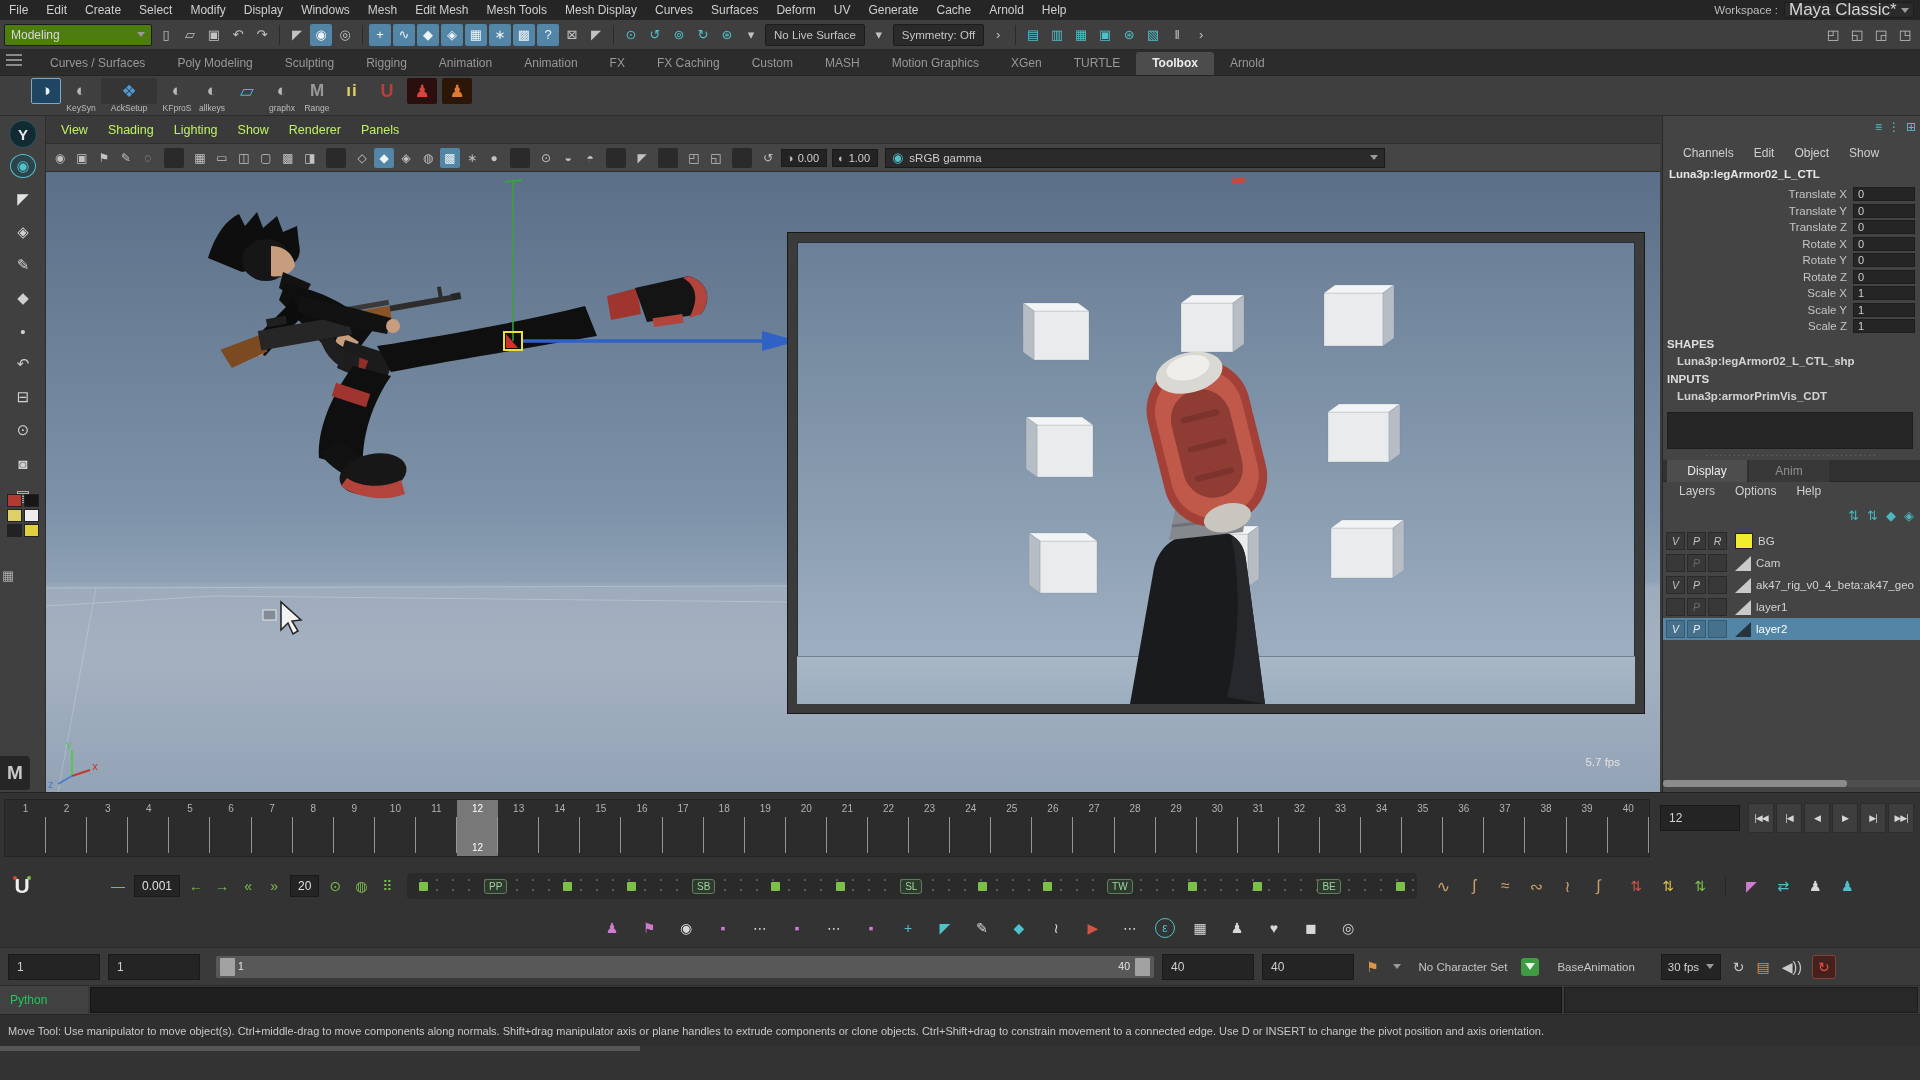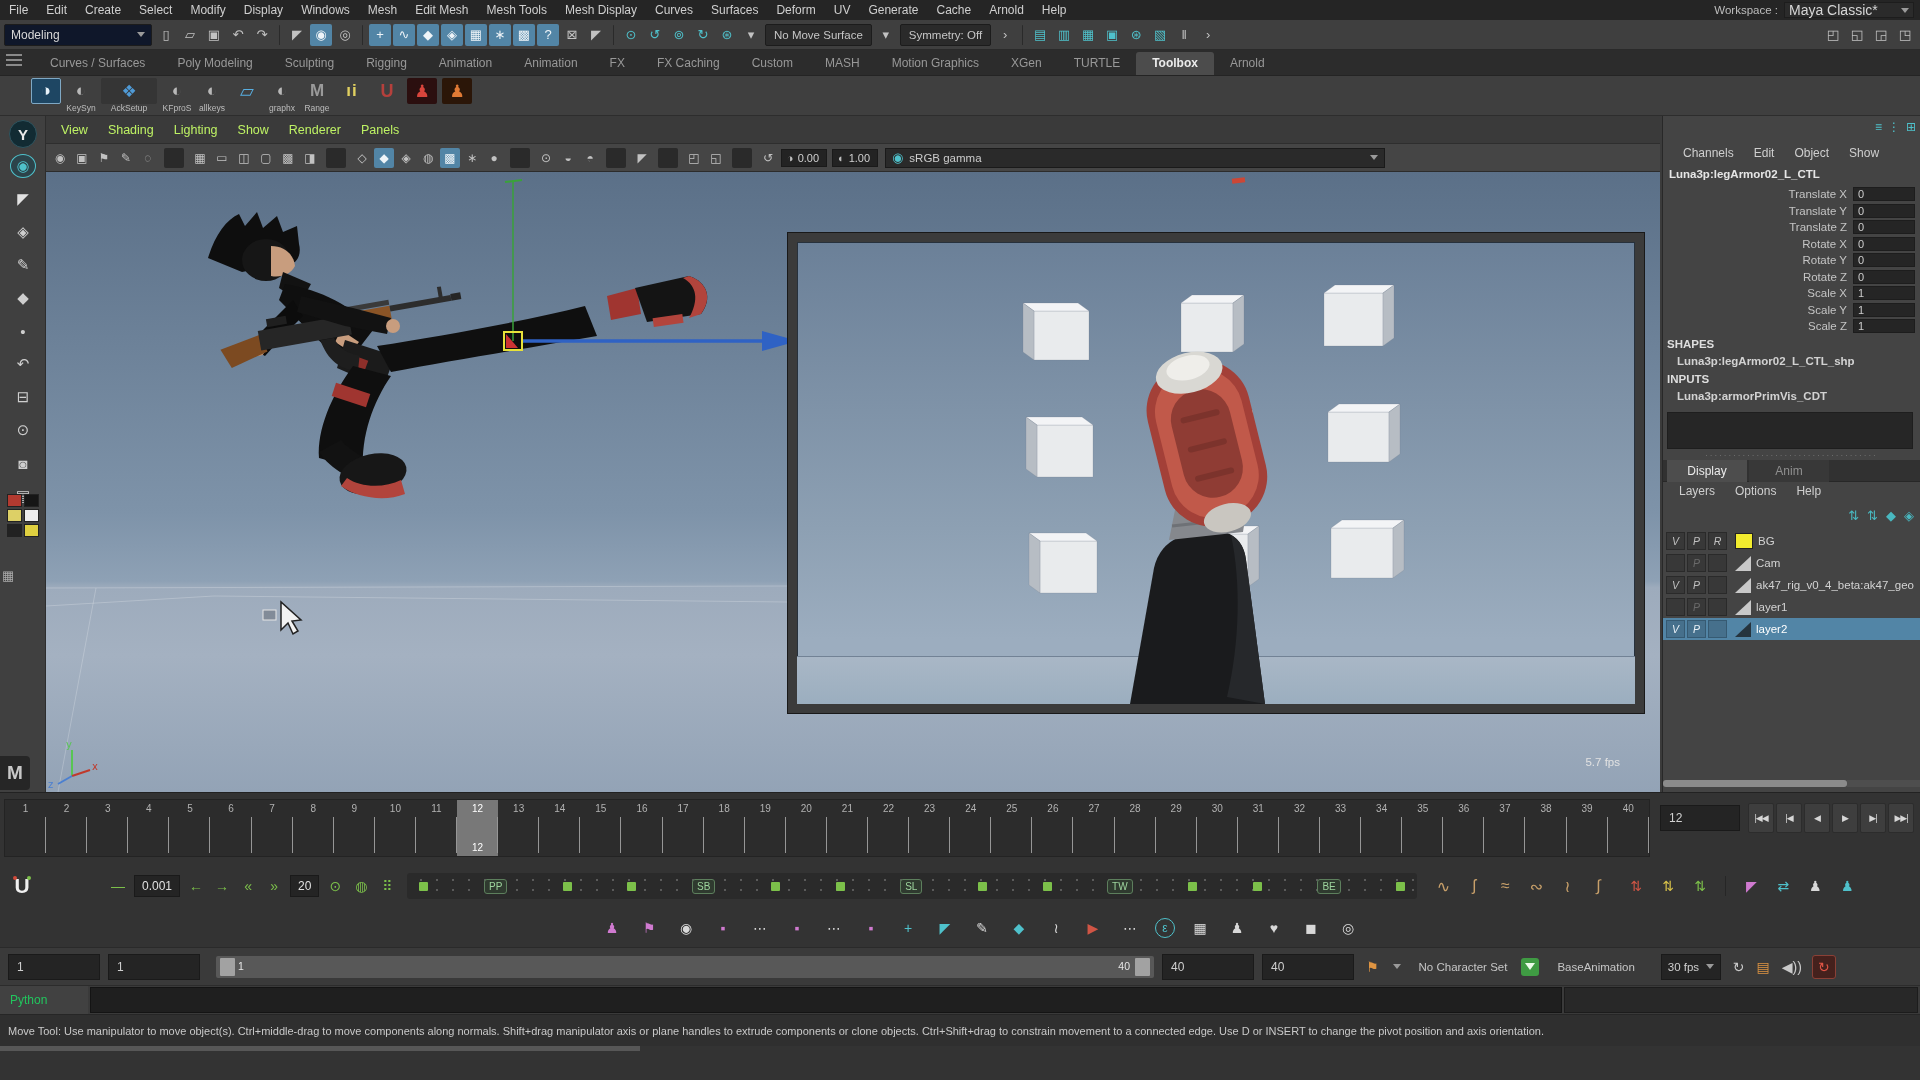--- a/index.html
+++ b/index.html
@@ -9,28 +9,28 @@
   #app{position:relative;width:1920px;height:1080px;background:#3b3b3b;}
 
   
   #menubar{position:absolute;left:0;top:0;width:1920px;height:20px;background:#252525;
     display:flex;align-items:center;font-size:12px;color:#cfcfcf;}
   #menubar .menu-items{display:flex;gap:0;}
   .menu-item{padding:2px 9px;cursor:default;}
   #workspace{position:absolute;right:6px;top:0;height:20px;display:flex;align-items:center;gap:6px;}
   #workspace .ws-label{color:#bdbdbd;font-size:11.5px;}
   #workspace .ws-select{background:#2b2b2b;border:1px solid #1d1d1d;height:16px;min-width:130px;
-    display:flex;align-items:center;justify-content:space-between;padding:0 4px;font-size:14px;color:#d6d6d6;}
+    display:flex;align-items:center;justify-content:space-between;padding:0 4px;font-size:17px;color:#d6d6d6;}
   .sel-arrow{width:0;height:0;border-left:4px solid transparent;border-right:4px solid transparent;
     border-top:5px solid #9a9a9a;display:inline-block;}
 
   
   #statusline{position:absolute;left:0;top:20px;width:1920px;height:30px;background:#3f3f3f;
     border-bottom:1px solid #2a2a2a;display:flex;align-items:center;padding:0 4px;gap:3px;}
-  #mode-select{width:148px;height:22px;background:#0f172a;border:1px solid #1c1c1c;border-radius:2px;
+  #mode-select{width:148px;height:22px;background:#4d7c0f;border:1px solid #1c1c1c;border-radius:2px;
     display:flex;align-items:center;justify-content:space-between;padding:0 6px;font-size:12px;color:#d8d8d8;}
   .tb-icons{display:flex;align-items:center;gap:2px;}
   .tbi{width:22px;height:22px;display:flex;align-items:center;justify-content:center;
     font-size:13px;color:#c2c2c2;border-radius:2px;}
   .tbi.hl{background:#5285a6;color:#eef4f8;}
   .tbi.teal{color:#4fc1cb;}
   .tbi.divider{width:1px;height:20px;background:#2a2a2a;margin:0 4px;}
   .status-field{height:22px;background:#2a2a2a;border:1px solid #1c1c1c;border-radius:2px;
     display:flex;align-items:center;padding:0 8px;font-size:11.5px;color:#c6c6c6;}
   #statusline .spacer{flex:1;}
@@ -290,21 +290,21 @@
         <span class="tbi">⊠</span>
         <span class="tbi">◤</span>
         <span class="tbi divider"></span>
         <span class="tbi teal">⊙</span>
         <span class="tbi teal">↺</span>
         <span class="tbi teal">⊚</span>
         <span class="tbi teal">↻</span>
         <span class="tbi teal">⊛</span>
         <span class="tbi">▾</span>
       </div>
-    <div class="status-field">No Move Surface</div>
+    <div class="status-field">No Live Surface</div>
     <div class="tb-icons">
 
     <span class="tbi">▾</span>
       </div>
     <div class="status-field">Symmetry: Off</div>
     <div class="tb-icons">
 
     <span class="tbi">›</span>
         <span class="tbi divider"></span>
         <span class="tbi teal">▤</span>

